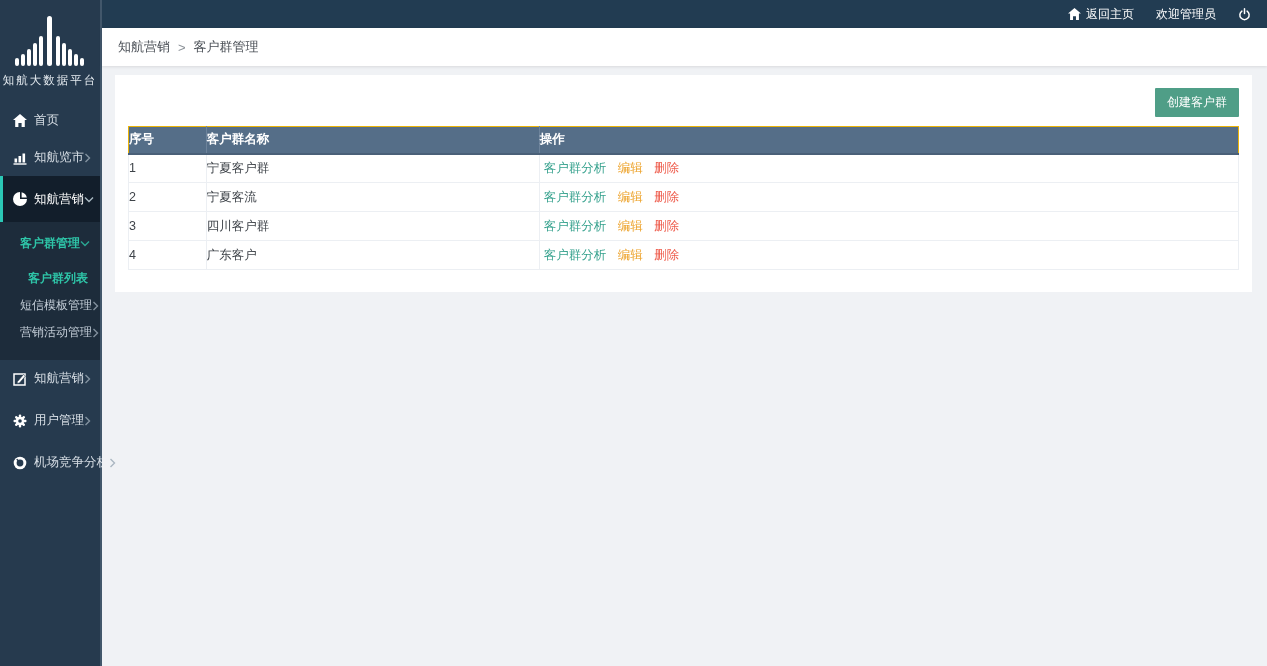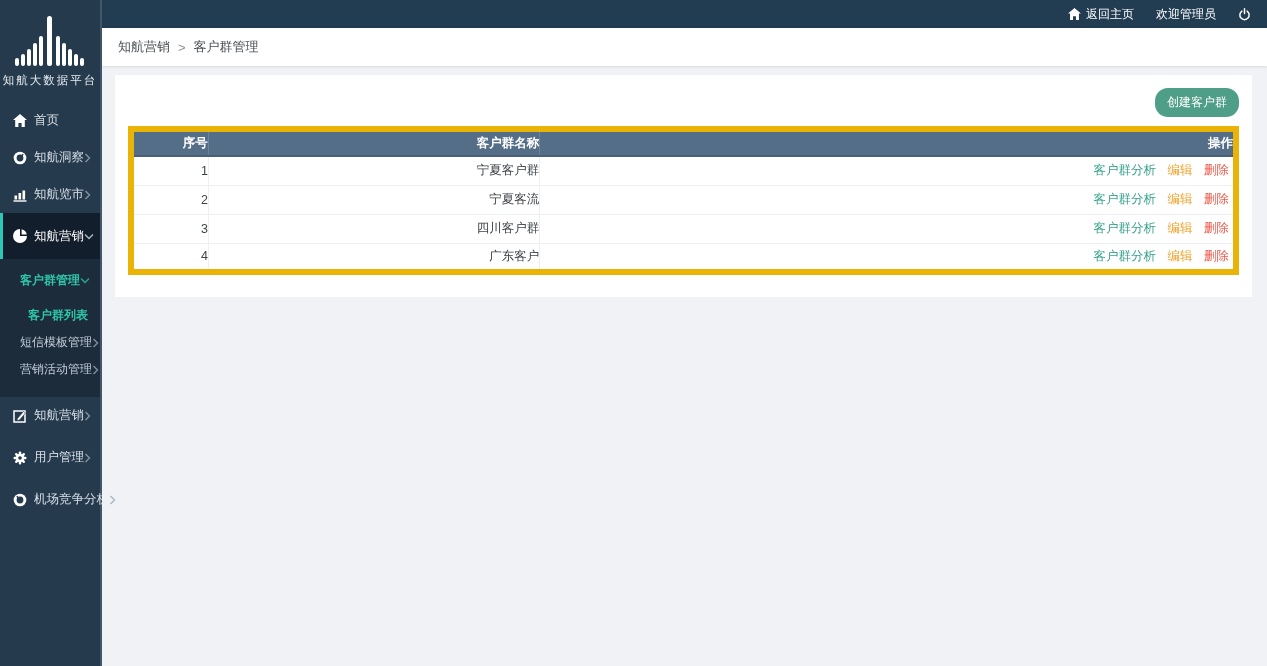--- a/index.html
+++ b/index.html
@@ -35,27 +35,27 @@
   .topbar-item { display:flex; align-items:center; margin-left:22px; cursor:pointer; color:#fff; }
   .topbar-item .ti-icon { margin-right:5px; display:flex; }
   .breadcrumb-bar { height:38px; background:#FFFFFF; display:flex; align-items:center;
             padding-left:16px; font-size:13px; color:#494E55;
             box-shadow:0 1px 3px rgba(0,0,0,.10); position:relative; z-index:2; }
   .breadcrumb-bar .sep { margin:0 8px; color:#8A9097; }
 
   .content { flex:1; background:#F0F2F5; padding:9px 15px 0 13px; overflow:hidden; }
   .panel { background:#FFFFFF; padding:13px 13px 22px; min-height:194px; }
   .panel-toolbar { display:flex; justify-content:flex-end; margin-bottom:9px; }
-  .btn-create { background:#4F9E87; color:#fff; border:none; border-radius:13px;
+  .btn-create { background:#4F9E87; color:#fff; border:none; border-radius:1px;
                 font-size:12px; padding:6px 12px; cursor:pointer;
                 font-family:inherit; }
 
   
-  table { width:100%; border-collapse:collapse; font-size:12.5px; text-align:right;
-          border:6px solid #eab308; }
+  table { width:100%; border-collapse:collapse; font-size:12.5px; text-align:left;
+          border:1px solid #eab308; }
   thead th { background:#556E88; color:#FFFFFF; font-weight:bold; height:27px;
              border-right:1px solid #6D839B; border-bottom:2px solid #4A6078; }
   thead th:last-child { border-right:none; }
   tbody td { height:29px; color:#3E4349; border:1px solid #ECEFF3; background:#fff; }
   .col-no { width:7%; }
   .col-name { width:30%; }
   .op-link { margin:0 4px; cursor:pointer; text-decoration:none; font-size:12.5px; }
   .link-analyze { color:#35A18D; }
   .link-edit { color:#EDA32C; }
   .link-delete { color:#EE5B4B; }
@@ -89,35 +89,20 @@
 
       <div class="menu-item">
         <span class="mi-icon">
           <svg width="14" height="13" viewBox="0 0 14 13">
               <path fill="#fff" d="M7 0 L14 6 H11.8 V13 H8.6 V9 H5.4 V13 H2.2 V6 H0 Z"></path>
             </svg>
         </span>
         <span class="mi-label">首页</span>
       </div>
 
-      <div class="menu-item">
-        <span class="mi-icon">
-          <svg width="14" height="14" viewBox="0 0 14 14">
-              <circle cx="7" cy="7" r="6.3" fill="#fff"></circle>
-              <circle cx="7" cy="7" r="3.4" fill="#263A4E"></circle>
-              <rect x="6.3" y="2" width="1.4" height="5.4" fill="#263A4E" transform="rotate(40 7 7)"></rect>
-            </svg>
-        </span>
-        <span class="mi-label">知航洞察</span>
-        <span class="chev">
-          <svg width="7" height="10" viewBox="0 0 7 10">
-              <polyline points="1.5,1 5.5,5 1.5,9" fill="none" stroke="#9AA8B5" stroke-width="1.4"></polyline>
-            </svg>
-        </span>
-      </div>
 
       <div class="menu-item">
         <span class="mi-icon">
           <svg width="14" height="14" viewBox="0 0 14 14">
               <g fill="#fff">
                 <rect x="1.5" y="7.5" width="2.6" height="4"></rect>
                 <rect x="5.5" y="5" width="2.6" height="6.5"></rect>
                 <rect x="9.5" y="2.5" width="2.6" height="9"></rect>
                 <rect x="0.5" y="12.3" width="13" height="1.4"></rect>
               </g>

